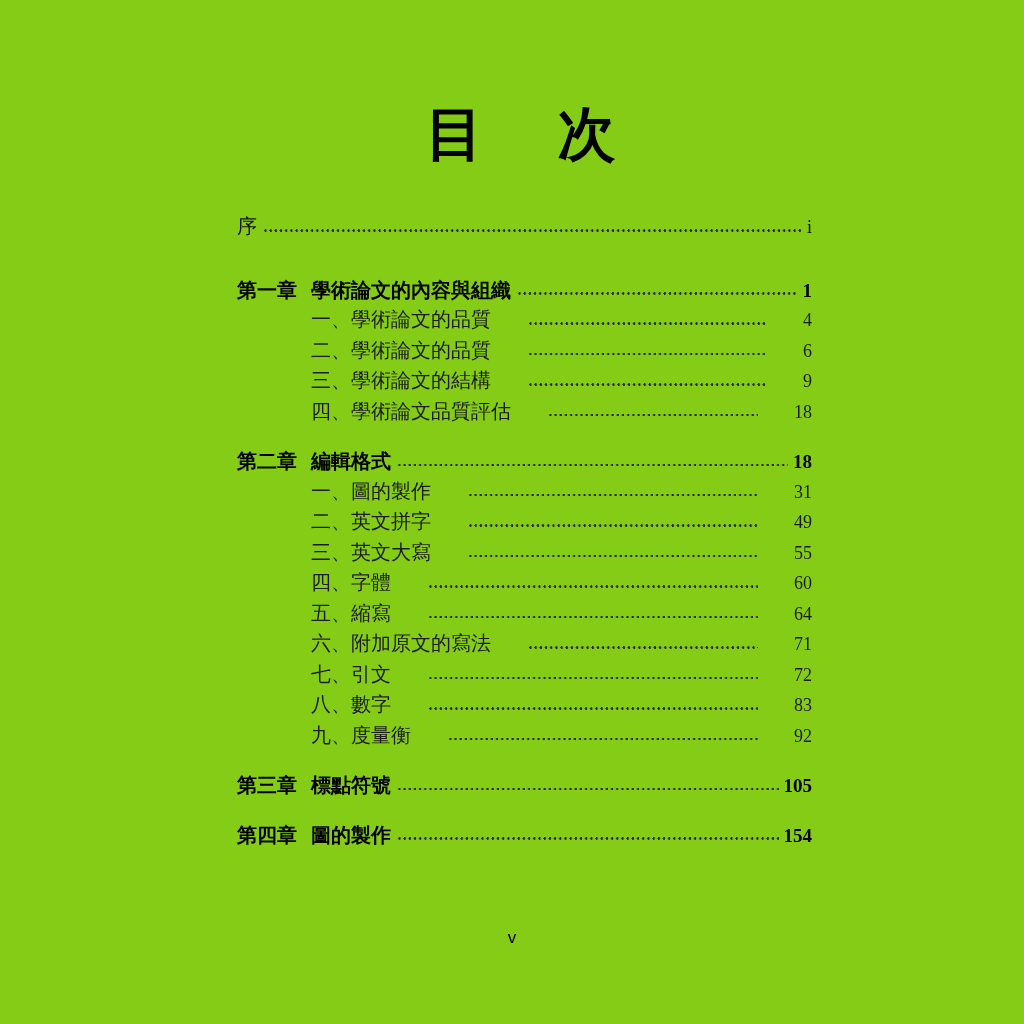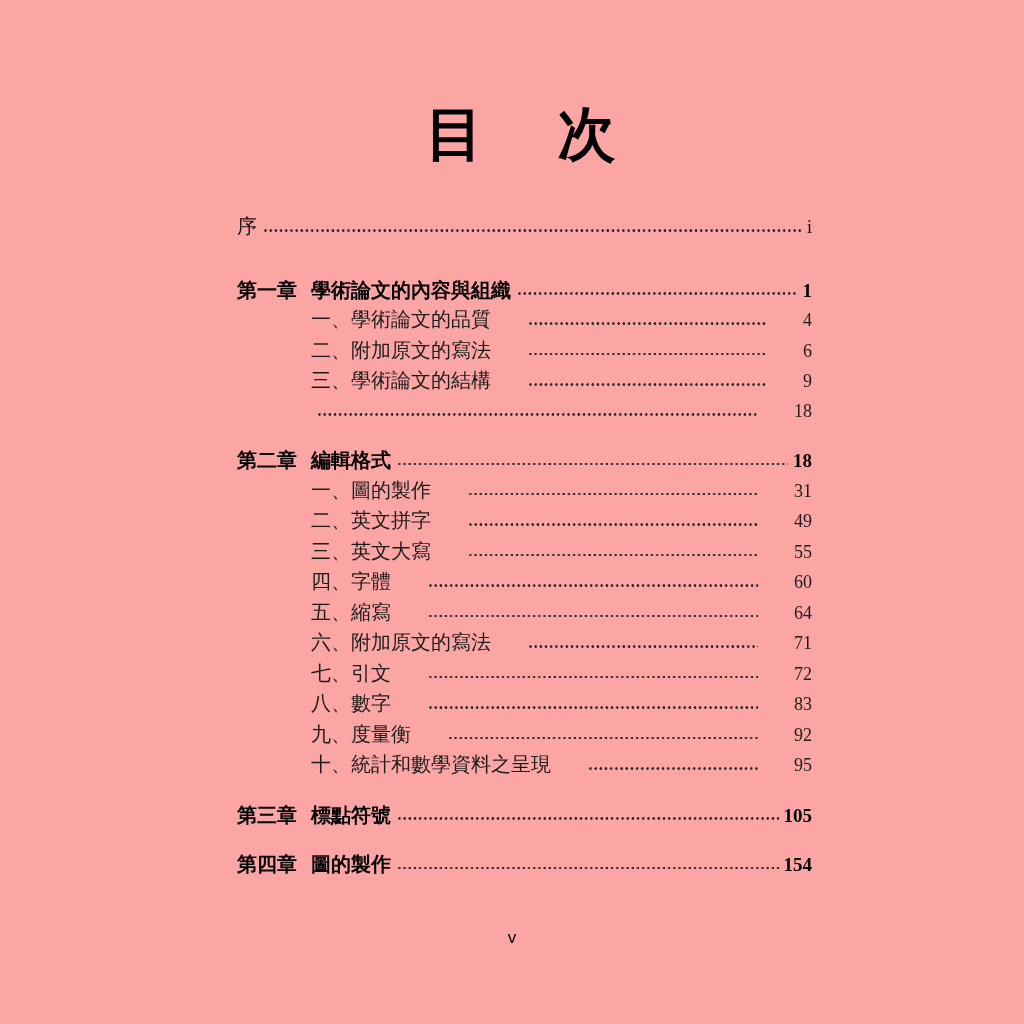--- a/index.html
+++ b/index.html
@@ -11,21 +11,21 @@
     width: 1024px;
     height: 1024px;
     overflow: hidden;
     position: relative;
     font-family: "Liberation Serif", "DejaVu Serif", serif;
     color: #111;
   }
   .page {
     width: 1024px;
     height: 1024px;
-    background: #fca5a5;
+    background: #84cc16;
     position: relative;
   }
   .doc-title {
     position: absolute;
     top: 96px;
     left: 237px;
     width: 575px;
     text-align: center;
     font-family: "DejaVu Sans", "Liberation Sans", sans-serif;
     font-weight: 900;
@@ -125,32 +125,33 @@
       <span class="page-num">1</span>
     </div>
       <div class="toc-row section">
 
       <span class="entry-title">一、學術論文的品質</span>
       <span class="leader"></span>
       <span class="page-num">4</span>
     </div>
       <div class="toc-row section">
 
-      <span class="entry-title">二、附加原文的寫法</span>
+      <span class="entry-title">二、學術論文的品質</span>
       <span class="leader"></span>
       <span class="page-num">6</span>
     </div>
       <div class="toc-row section">
 
       <span class="entry-title">三、學術論文的結構</span>
       <span class="leader"></span>
       <span class="page-num">9</span>
     </div>
       <div class="toc-row section">
 
+      <span class="entry-title">四、學術論文品質評估</span>
       <span class="leader"></span>
       <span class="page-num">18</span>
     </div>
       <div class="toc-row chapter">
       <span class="chap-label">第二章</span>
       <span class="entry-title">編輯格式</span>
       <span class="leader"></span>
       <span class="page-num">18</span>
     </div>
       <div class="toc-row section">
@@ -200,26 +201,20 @@
       <span class="entry-title">八、數字</span>
       <span class="leader"></span>
       <span class="page-num">83</span>
     </div>
       <div class="toc-row section">
 
       <span class="entry-title">九、度量衡</span>
       <span class="leader"></span>
       <span class="page-num">92</span>
     </div>
-      <div class="toc-row section">
-
-      <span class="entry-title">十、統計和數學資料之呈現</span>
-      <span class="leader"></span>
-      <span class="page-num">95</span>
-    </div>
       <div class="toc-row chapter">
       <span class="chap-label">第三章</span>
       <span class="entry-title">標點符號</span>
       <span class="leader"></span>
       <span class="page-num">105</span>
     </div>
       <div class="toc-row chapter">
       <span class="chap-label">第四章</span>
       <span class="entry-title">圖的製作</span>
       <span class="leader"></span>

